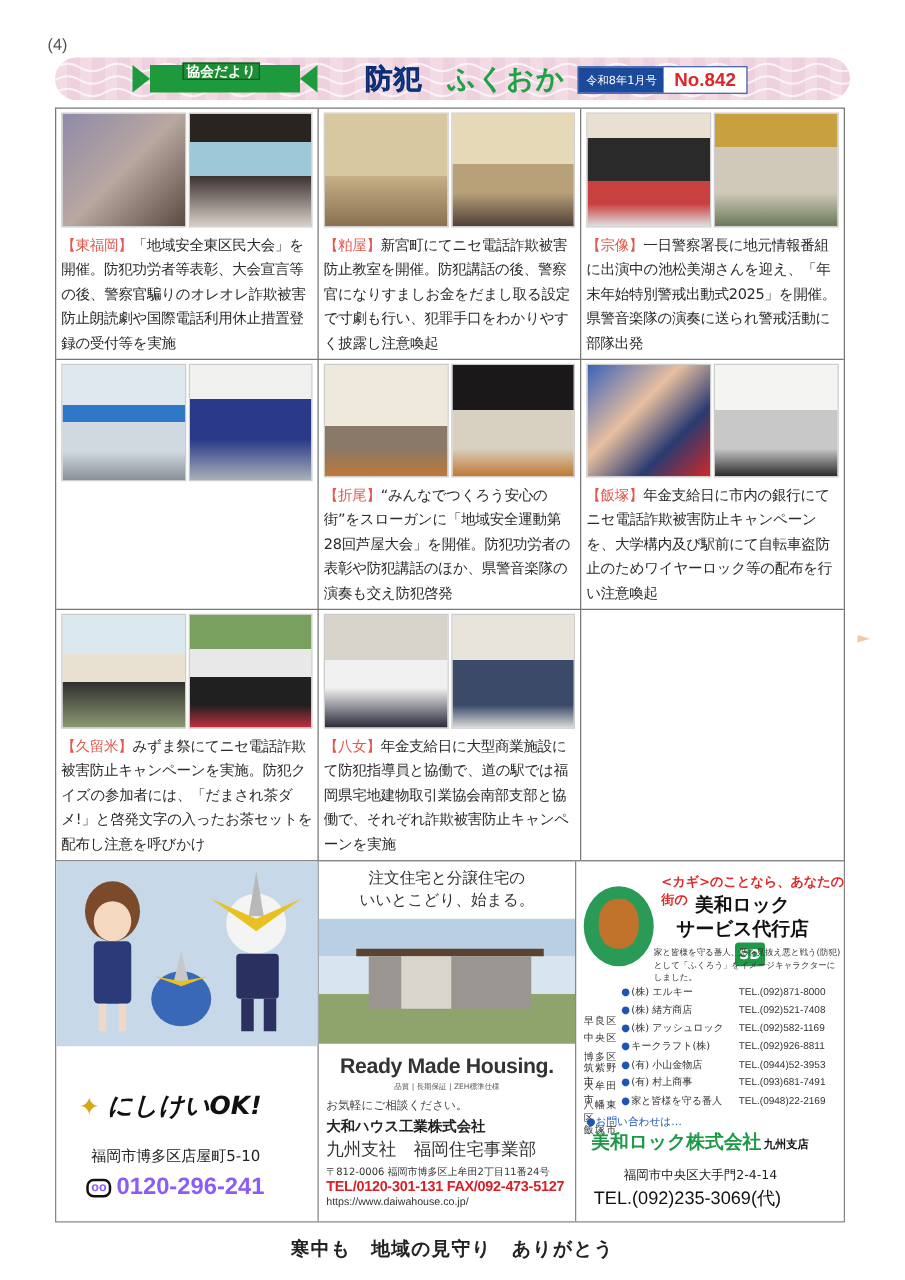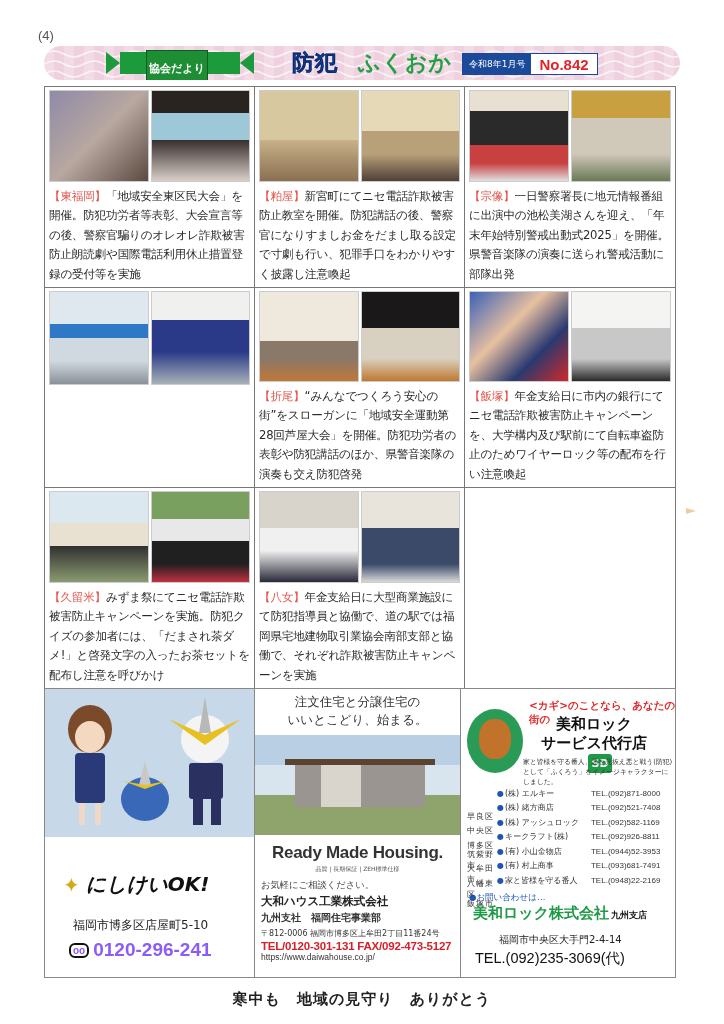--- a/index.html
+++ b/index.html
@@ -10,21 +10,21 @@
 
   
   .banner { position: absolute; left: 44px; top: 46px; width: 636px; height: 34px; border-radius: 17px;
     background: repeating-linear-gradient(90deg, #f3dbe6 0 10px, #efd0de 10px 20px); overflow: hidden; }
   .banner .waves { position: absolute; inset: 0; }
   .ribbon { position: absolute; left: 76px; top: 6px; width: 120px; height: 22px; background: #1d9a3c; }
   .ribbon::before, .ribbon::after { content: ""; position: absolute; top: 0; width: 0; height: 0;
     border-top: 11px solid transparent; border-bottom: 11px solid transparent; }
   .ribbon::before { left: -14px; border-right: 14px solid #1d9a3c; transform: scaleX(-1); left:-14px; }
   .ribbon::after { right: -14px; border-left: 14px solid #1d9a3c; transform: scaleX(-1); right:-14px; }
-  .ribbon-tag { position: absolute; left: 102px; top: 4px; width: 62px; height: 37px; background: #1e8e34; border: 1px solid #0f5a20;
+  .ribbon-tag { position: absolute; left: 102px; top: 4px; width: 62px; height: 14px; background: #1e8e34; border: 1px solid #0f5a20;
     color: #fff; font-size: 11px; font-weight: bold; display: flex; align-items: center; justify-content: center; z-index: 2; }
   .title { position: absolute; left: 248px; top: 2px; font-size: 22px; font-weight: bold; letter-spacing: 1px; }
   .title .kanji { color: #2156b4; -webkit-text-stroke: 0.5px #0b2c70; }
   .title .kana { color: #21a046; margin-left: 20px; }
   .issue { position: absolute; left: 418px; top: 7px; height: 22px; display: flex; border: 1px solid #1b4a9b; }
   .issue .date { background: #1b4a9b; color: #fff; font-size: 9px; padding: 0 6px; display: flex; align-items: center; }
   .issue .no { background: #fff; color: #e0252a; font-size: 15px; font-weight: bold; padding: 0 8px; display: flex; align-items: center; font-family: "Liberation Sans", sans-serif; }
 
   
   .grid { position: absolute; left: 44px; top: 86px; width: 632px; border: 1px solid #777; display: grid;
@@ -52,21 +52,21 @@
 
   .ad2 .head { padding-top: 4px; text-align: center; font-family: "DejaVu Serif", serif; font-size: 12.5px; line-height: 18px; color: #333; }
   .ad2 .house { height: 100px; margin-top: 6px; background: linear-gradient(#b9d0e4 0 30%, #d8e4ee 30% 60%, #8fa36d 60%); position: relative; }
   .ad2 .house .roof { position: absolute; left: 30px; top: 24px; width: 150px; height: 6px; background: #5b4330; }
   .ad2 .house .body { position: absolute; left: 40px; top: 30px; width: 130px; height: 42px; background: #9a9590; }
   .ad2 .house .stone { position: absolute; left: 66px; top: 30px; width: 40px; height: 42px; background: #d9d4cc; }
   .ad2 .rmh { text-align: center; font-family: "Liberation Sans", sans-serif; font-weight: bold; font-size: 17px; margin-top: 8px; color: #333; letter-spacing: -0.3px; }
   .ad2 .sub { text-align: center; font-size: 6px; color: #555; margin-top: 2px; }
   .ad2 .body-text { font-family: "DejaVu Serif", serif; font-size: 9.3px; color: #444; padding: 4px 4px 0 6px; line-height: 13px; }
   .ad2 .company { font-size: 11.5px; font-weight: bold; padding: 3px 6px 0; color: #222; }
-  .ad2 .branch { font-size: 10px; padding: 2px 6px 0; color: #333; font-weight: bold; }
+  .ad2 .branch { font-size: 14px; padding: 2px 6px 0; color: #333; }
   .ad2 .post { font-size: 8px; padding: 3px 6px 0; color: #333; }
   .ad2 .telfax { font-size: 11.5px; font-weight: bold; color: #d5202a; padding: 1px 6px 0; font-family: "Liberation Sans", sans-serif; letter-spacing: -0.2px; }
   .ad2 .url { font-size: 8.5px; padding: 0 6px; color: #333; font-family: "Liberation Sans", sans-serif; }
 
   .ad3 .tagline { position: absolute; left: 68px; top: 10px; font-size: 10.5px; color: #e02a2a; font-weight: bold; }
   .ad3 .owl { position: absolute; left: 6px; top: 20px; width: 56px; height: 64px; border-radius: 50%; background: #2a9b57; }
   .ad3 .owl::after { content: ""; position: absolute; left: 12px; top: 10px; width: 32px; height: 40px; border-radius: 45%; background: #c1722b; }
   .ad3 .shopname { position: absolute; left: 74px; top: 26px; font-size: 15px; font-weight: bold; line-height: 19px; color: #111; text-align: center; width: 118px; }
   .ad3 .sd { display: inline-block; background: #1e9a46; color: #fff; font-size: 11px; padding: 0 3px; border-radius: 3px; margin-left: 12px; }
   .ad3 .desc { position: absolute; left: 62px; top: 68px; font-size: 6.8px; color: #333; line-height: 10px; width: 150px; }

